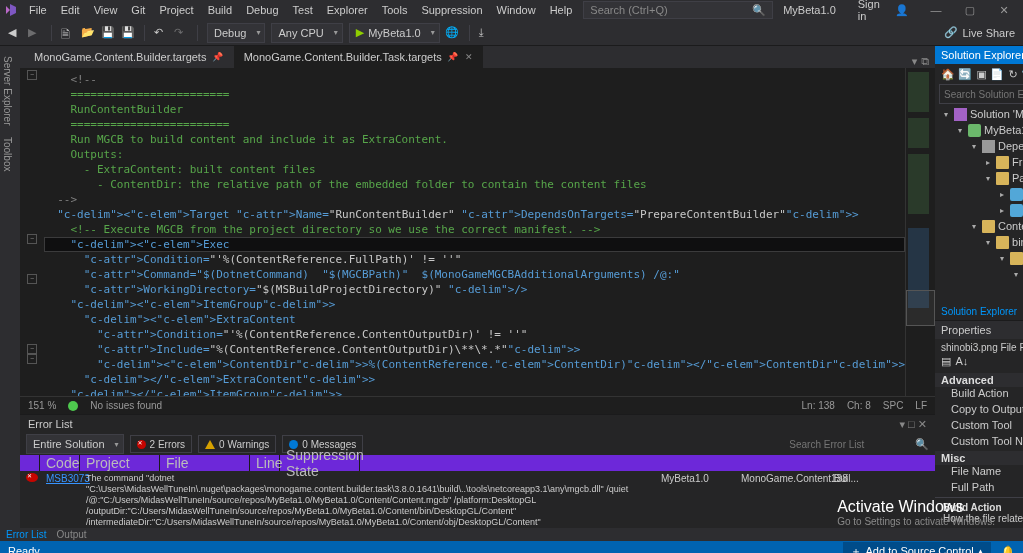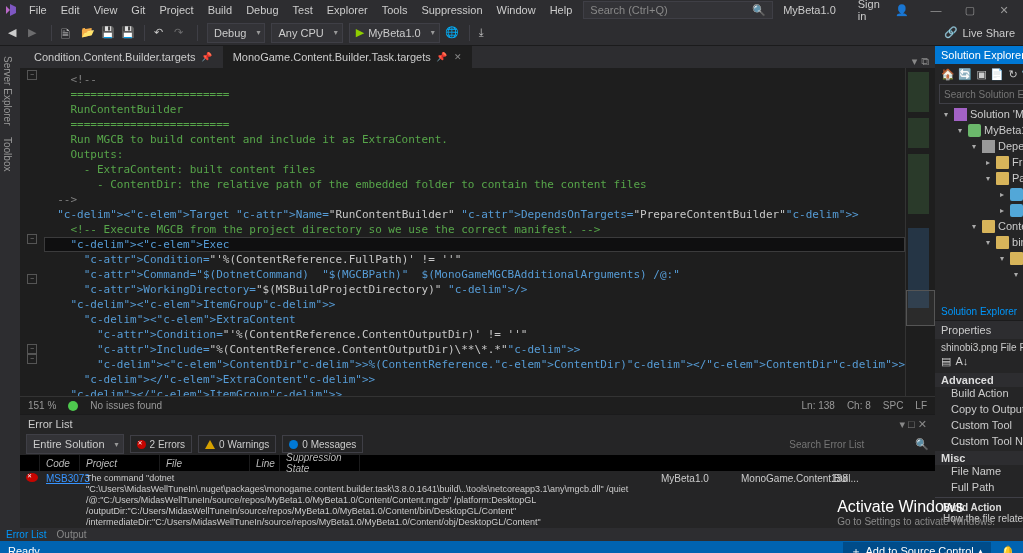--- a/index.html
+++ b/index.html
@@ -99,21 +99,21 @@
     display:flex; flex-direction:column;
   }
   .bp-title{height:18px;padding:0 8px;display:flex;align-items:center;color:#ccc;font-size:11px;}
   .bp-filters{height:22px;display:flex;align-items:center;gap:6px;padding:0 6px;}
   .pill{display:flex;align-items:center;gap:4px;padding:0 6px;height:18px;border:1px solid #3f3f46;font-size:10px;}
   .pill.err{color:#ccc;}
   .err-ico{width:9px;height:9px;border-radius:50%;background:#c50500;display:inline-block;position:relative;}
   .err-ico::after{content:"✕";color:#fff;font-size:6px;position:absolute;left:1px;top:-1px;}
   .warn-ico{width:0;height:0;border-left:5px solid transparent;border-right:5px solid transparent;border-bottom:9px solid #d6a100;display:inline-block;}
   .info-ico{width:9px;height:9px;border-radius:50%;background:#0078d4;display:inline-block;}
-  .bp-grid-head{height:16px;display:flex;background:#000000;font-size:10px;color:#bbb;font-style:italic;}
+  .bp-grid-head{height:16px;display:flex;background:#6d28d9;font-size:14px;color:#bbb;}
   .bp-grid-head span{border-right:1px solid #1b1b1c;padding:0 6px;display:flex;align-items:center;}
   .bp-rows{flex:1;overflow:hidden;font-size:10px;}
   .bp-row{display:flex;padding:2px 0;}
   .bp-row span{padding:0 6px;}
   .err-link{color:#3794ff;text-decoration:underline;}
   
   .solution-panel {
     flex:0 0 425px; background:#252526; display:flex; flex-direction:column;
     margin-left:auto;
   }
@@ -238,21 +238,21 @@
 
 <div class="main">
   <div class="vtab">
     <span>Server Explorer</span>
     <span>Toolbox</span>
   </div>
 
   <div class="editor-area">
     <div class="doc-tabs">
       <div class="doc-tab">
-        <span>Condition.Content.Builder.targets</span>
+        <span>MonoGame.Content.Builder.targets</span>
         <span class="pin">📌</span>
       </div>
       <div class="doc-tab active">
         <span>MonoGame.Content.Builder.Task.targets</span>
         <span class="pin">📌</span>
         <span class="close">✕</span>
       </div>
       <div class="tabs-right">
         <span>▾</span>
         <span>⧉</span>

